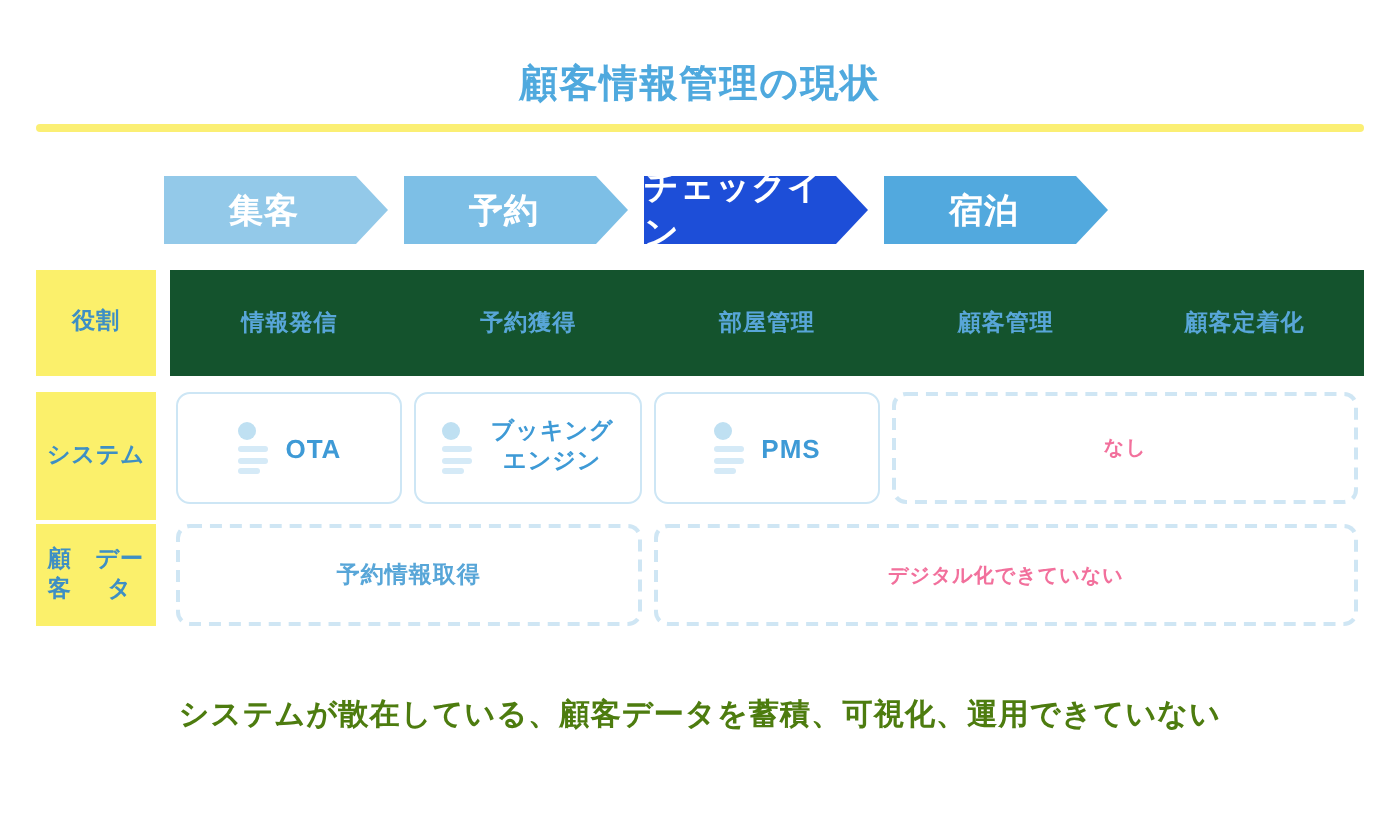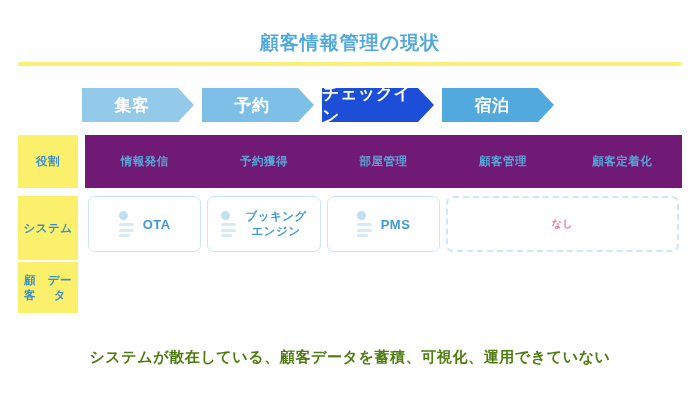--- a/index.html
+++ b/index.html
@@ -90,21 +90,21 @@
     letter-spacing: 0.5px;
     box-sizing: border-box;
   }
   .band {
     position: absolute;
     left: 67px;
     width: 597px;
     box-sizing: border-box;
   }
   .band-role {
-    background: #701a75;
+    background: #14532d;
   }
   .role-cell {
     position: absolute;
     top: 0;
     height: 100%;
     display: flex;
     align-items: center;
     justify-content: center;
     color: #58A6D8;
     font-size: 11.5px;
@@ -278,15 +278,27 @@
       <div class="dashed" style="left: 361.2px; width: 232.8px;">
         <span class="txt-pink">
           <div>なし</div>
         </span>
       </div>
     </div>
     <div class="ylabel" style="top: 129px; height: 51px;">
       <div>顧客</div>
       <div>データ</div>
     </div>
+    <div class="band" style="top: 129px; height: 51px;">
+      <div class="dashed" style="left: 3px; width: 232.8px;">
+        <span class="txt-blue">
+          <div>予約情報取得</div>
+        </span>
+      </div>
+      <div class="dashed" style="left: 241.8px; width: 352.2px;">
+        <span class="txt-pink">
+          <div>デジタル化できていない</div>
+        </span>
+      </div>
+    </div>
   </div>
 
 <div class="caption">システムが散在している、顧客データを蓄積、可視化、運用できていない</div>
 
 </body></html>

